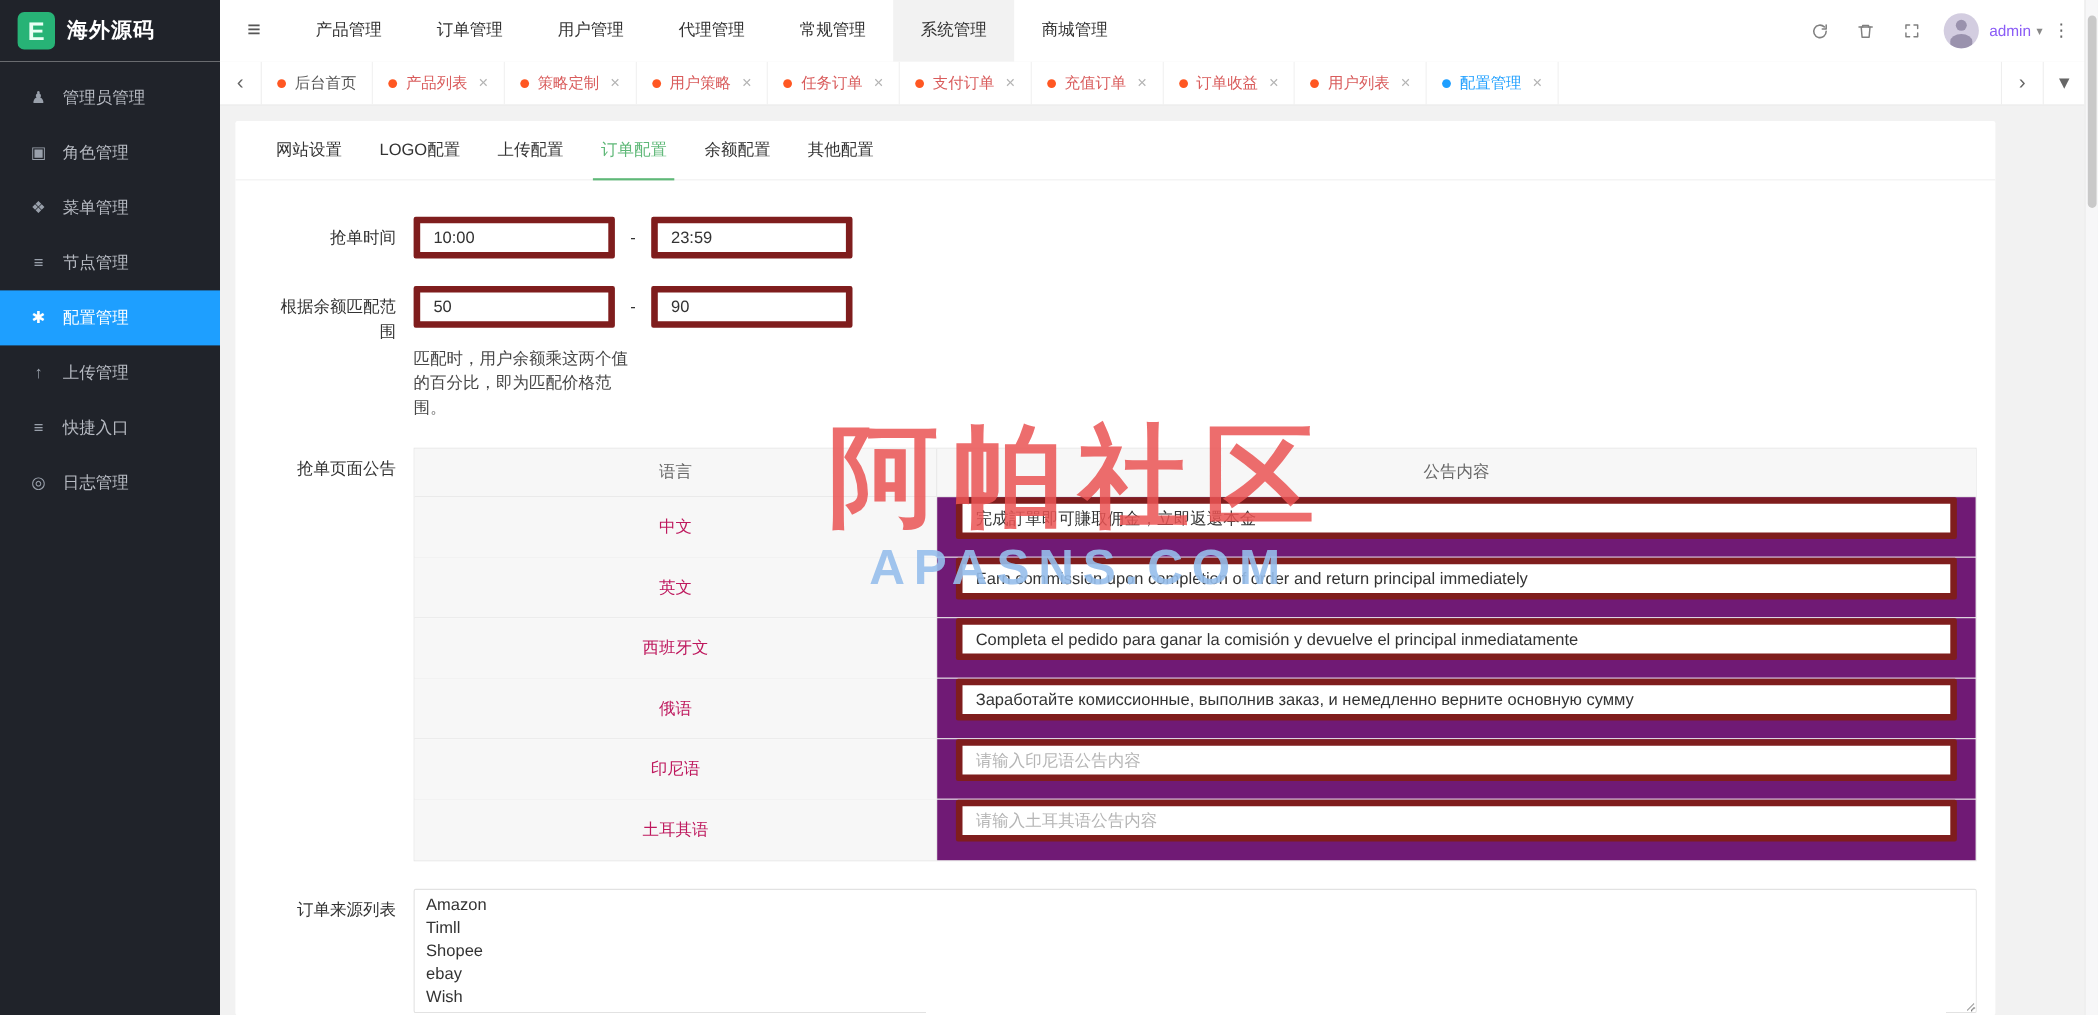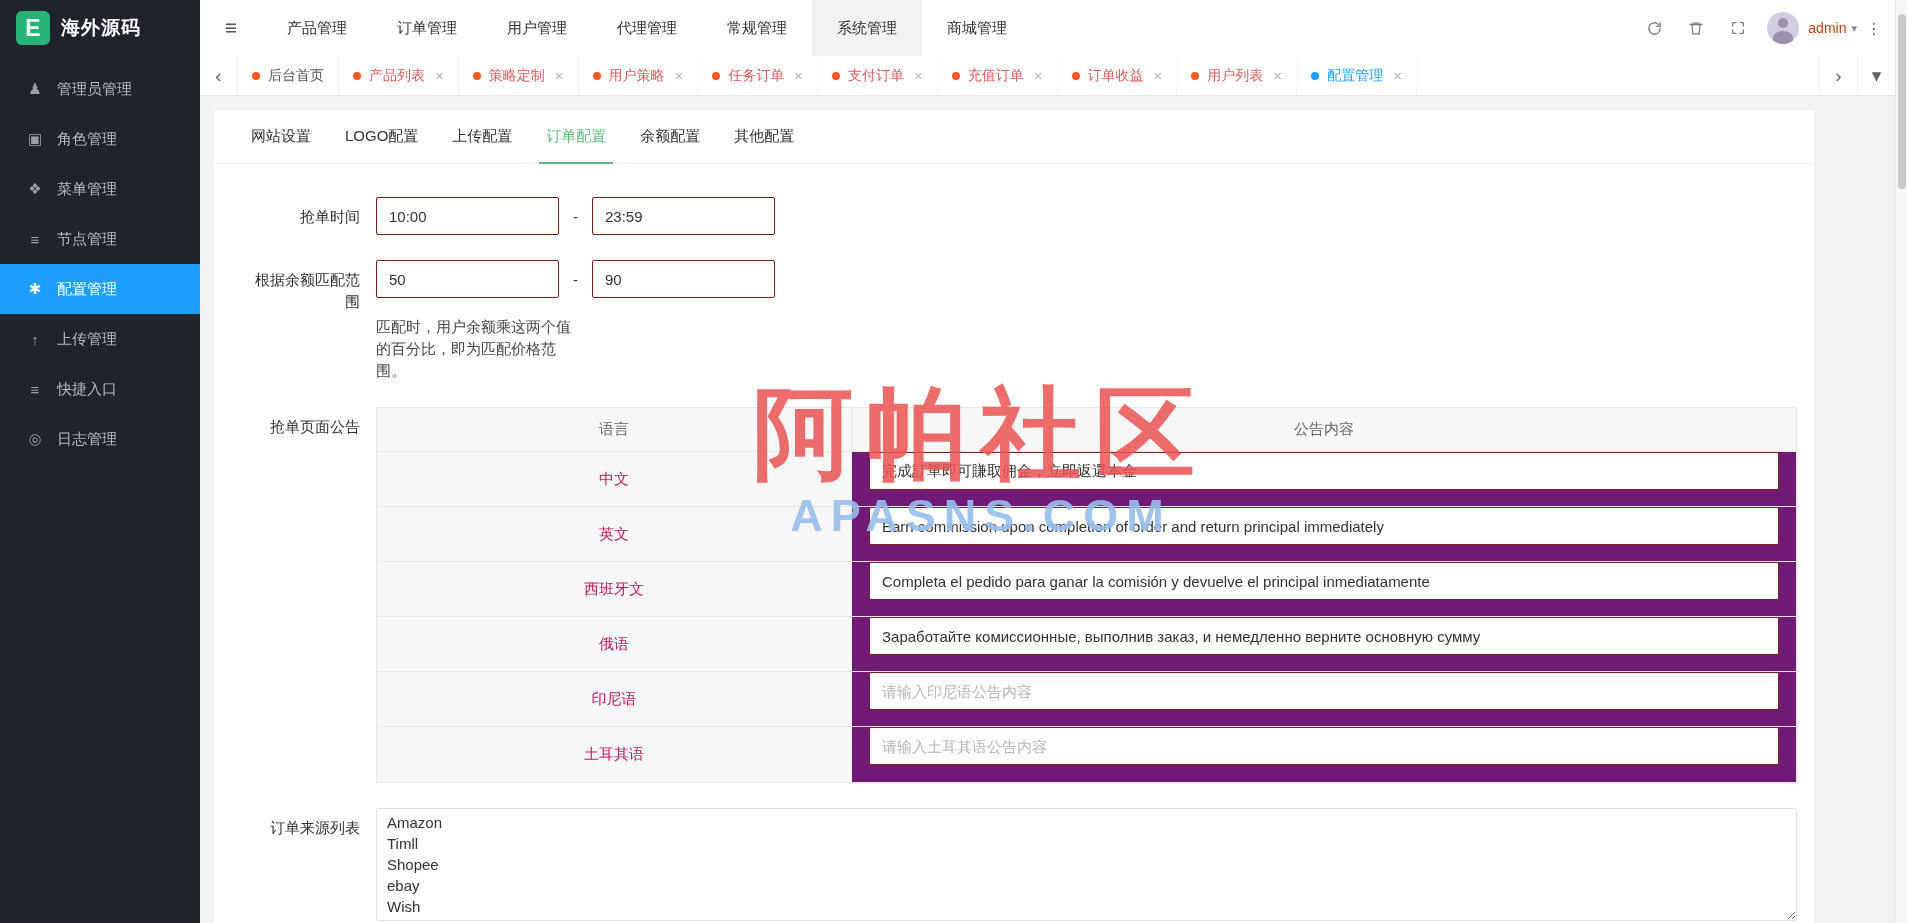--- a/index.html
+++ b/index.html
@@ -15,21 +15,21 @@
   .logo-title { font-size:19px; font-weight:bold; letter-spacing:1px; }
   .hamburger { width:62px; display:flex; align-items:center; justify-content:center; font-size:21px; color:#555; cursor:pointer; }
   .topnav { display:flex; }
   .topnav-item { padding:0 25px; line-height:56px; font-size:15px; color:#333; cursor:pointer; white-space:nowrap; }
   .topnav-item.active { background:#f2f2f2;text-align:center; }
   .top-actions { margin-left:auto; display:flex; align-items:center; padding-right:10px; }
   .action-icon { width:42px; height:56px; display:flex; align-items:center; justify-content:center; cursor:pointer; color:#808080; }
   .avatar { width:32px; height:32px; border-radius:50%; background:#d3cde0; position:relative; overflow:hidden; margin-left:8px; }
   .avatar::before { content:""; position:absolute; top:6px; left:11px; width:10px; height:10px; border-radius:50%; background:#9a92ad; }
   .avatar::after { content:""; position:absolute; top:19px; left:6px; width:20px; height:13px; border-radius:50% 50% 0 0; background:#9a92ad; }
-  .username { font-size:14px; color:#c2410c; margin:0 5px 0 9px; }
+  .username { font-size:14px; color:#8b5cf6; margin:0 5px 0 9px; }
   .caret { color:#888; font-size:11px; margin-right:6px; }
   .more-glyph { color:#666; font-size:16px; width:22px; text-align:center; cursor:pointer; }
   
   .sidebar { position:absolute; top:56px; left:0; bottom:0; width:200px; background:#20232a; padding-top:8px; z-index:5; }
   .side-item { height:50px; display:flex; align-items:center; gap:13px; padding-left:26px; font-size:15px; color:#b6bac2; cursor:pointer; }
   .side-item .sicon { width:18px; text-align:center; font-size:15px; color:#99a0ab; }
   .side-item.active { background:#1E9FFF; color:#fff; }
   .side-item.active .sicon { color:#fff; }
   
   .tabbar { position:absolute; top:56px; left:200px; right:12px; height:40px; background:#fff; border-bottom:1px solid #e6e6e6; display:flex; align-items:stretch; z-index:5; }
@@ -48,21 +48,21 @@
   .card-tabs { height:54px; display:flex; padding:0 20px; border-bottom:1px solid #f0f0f0; }
   .ctab { padding:0 17px; display:flex; align-items:center; font-size:15px; color:#333; position:relative; cursor:pointer; }
   .ctab.active { color:#5FB878; }
   .ctab.active::after { content:""; position:absolute; left:10px; right:10px; bottom:-1px; height:2px; background:#5FB878; }
   
   .form { padding:33px 0 0 36px; }
   .frow { display:flex; margin-bottom:25px; }
   .flabel { flex:0 0 110px; width:110px; text-align:right; font-size:15px; color:#333; line-height:22px; padding-top:9px; }
   .fcontent { flex:1; margin-left:16px; margin-right:17px; min-width:0; }
   .inline { display:flex; align-items:center; }
-  .inp { height:38px; border:1px solid #7f1d1d; border-radius:2px; padding:0 12px; font-size:15px; color:#333; outline:none; background:#fff; font-family:inherit; }
+  .inp { height:38px; border:6px solid #7f1d1d; border-radius:2px; padding:0 12px; font-size:15px; color:#333; outline:none; background:#fff; font-family:inherit; }
   .inp::placeholder { color:#b5b5b5; }
   .inp.small { width:183px; }
   .dash { margin:0 14px; color:#333; font-size:15px; }
   .help { width:204px; margin-top:18px; font-size:15px; color:#474747; line-height:22px; }
   
   .ann-table { border:1px solid #e8e8e8; background:#fff; }
   .ann-header { display:flex; height:44px; background:#f7f7f7; border-bottom:1px solid #e8e8e8; }
   .ann-h-lang, .ann-lang { flex:0 0 475px; display:flex; align-items:center; justify-content:center; border-right:1px solid #e8e8e8; font-size:15px; }
   .ann-h-lang { color:#666; }
   .ann-h-content { flex:1; display:flex; align-items:center; justify-content:center; font-size:15px; color:#666; }

